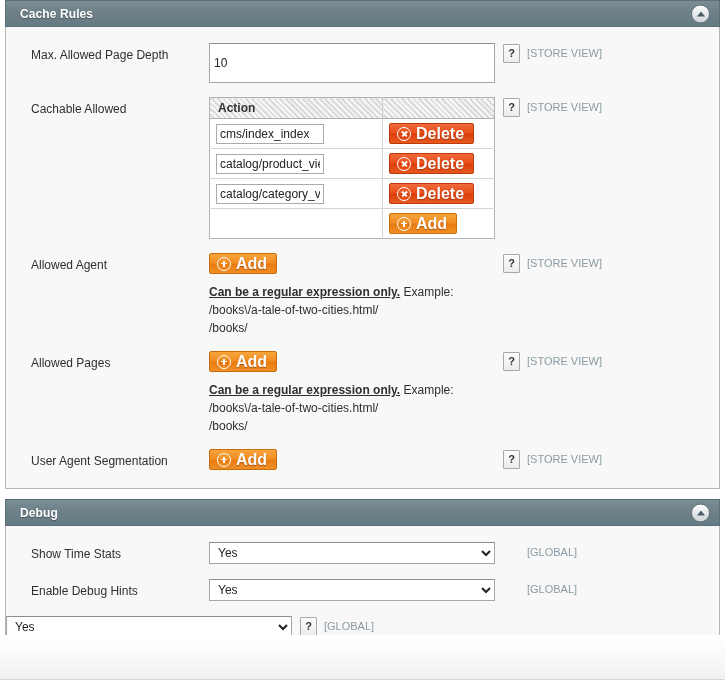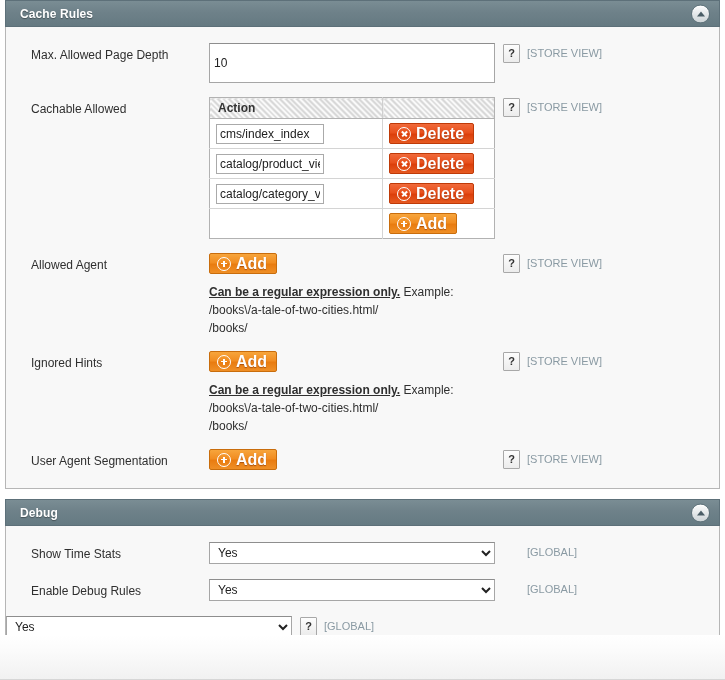--- a/index.html
+++ b/index.html
@@ -366,21 +366,21 @@
           <span class="ln">/books/</span>
         </div>
       </div>
       <div class="row-after">
         <div class="help-btn">?</div>
         <span class="scope">[STORE VIEW]</span>
       </div>
     </div>
 
     <div class="row">
-      <div class="row-label">Ignored Hints</div>
+      <div class="row-label">Allowed Pages</div>
       <div class="row-control">
         <span class="btn btn-add">
           <span class="ico-circ ico-plus"></span>
           <span>Add</span>
         </span>
         <div class="hint">
           <span class="ln"><b>Can be a regular expression only.</b> <span>Example:</span></span>
           <span class="ln">/books\/a-tale-of-two-cities.html/</span>
           <span class="ln">/books/</span>
         </div>
@@ -426,21 +426,21 @@
           <option>No</option>
         </select>
       </div>
       <div class="row-after">
         <span class="help-spacer"></span>
         <span class="scope">[GLOBAL]</span>
       </div>
     </div>
 
     <div class="row">
-      <div class="row-label">Enable Debug Rules</div>
+      <div class="row-label">Enable Debug Hints</div>
       <div class="row-control">
         <select class="sel">
           <option>Yes</option>
           <option>No</option>
         </select>
       </div>
       <div class="row-after">
         <span class="help-spacer"></span>
         <span class="scope">[GLOBAL]</span>
       </div>

